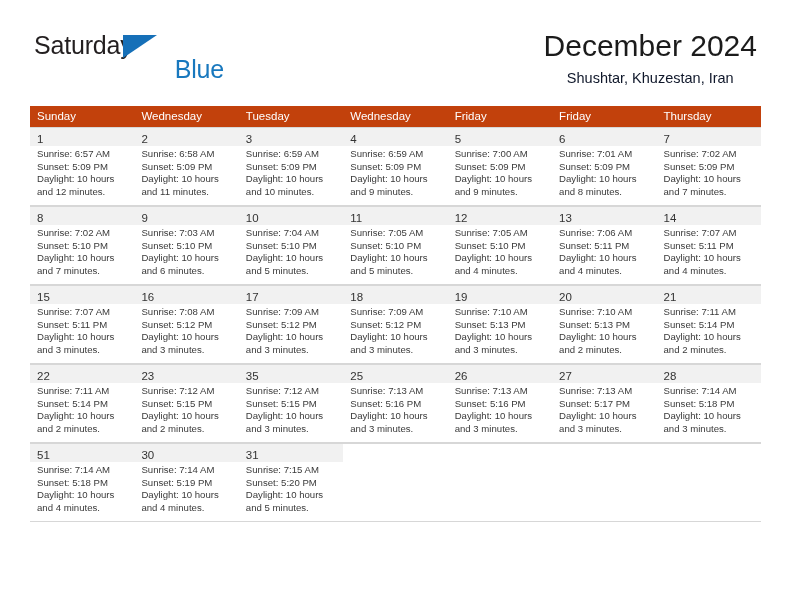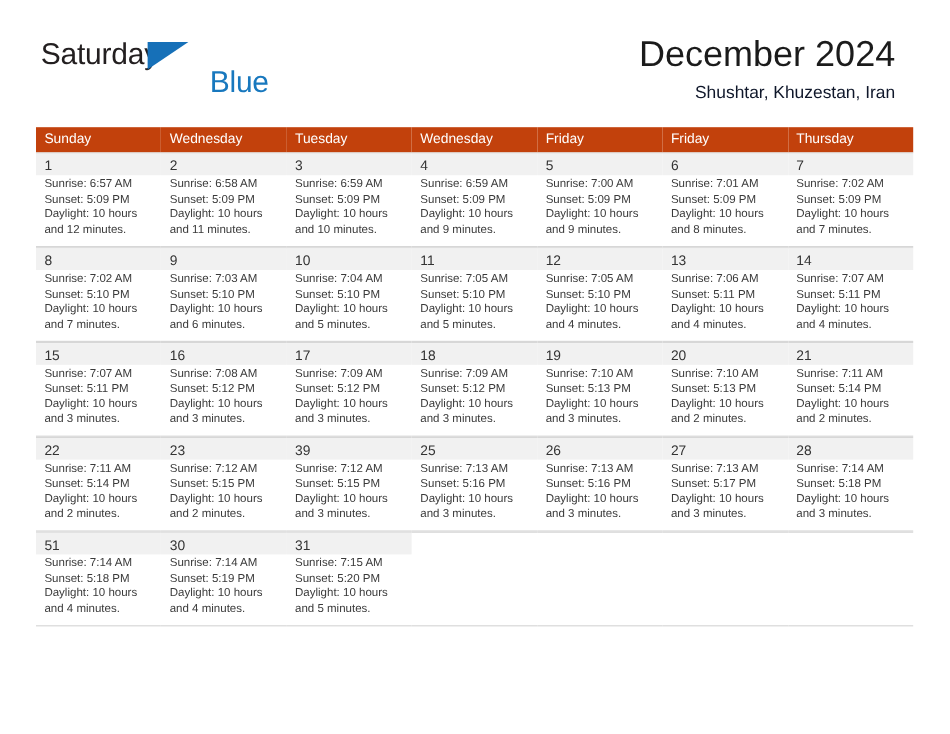--- a/index.html
+++ b/index.html
@@ -57,23 +57,23 @@
     position: absolute;
     left: 89px;
     top: 3px;
     width: 0;
     height: 0;
     border-left: 34px solid #1670b8;
     border-bottom: 23px solid transparent;
   }
   .title-block {
     position: absolute;
-    right: 12px;
+    right: 1px;
     top: 0;
-    text-align: right;
+    text-align: center;
   }
   .cal-title {
     font-size: 30px;
     color: #1b1b1b;
     line-height: 36px;
     font-weight: normal;
     margin: 0;
     letter-spacing: 0px;
   }
   .cal-subtitle {
@@ -434,21 +434,21 @@
               <div class="dayinfo">
                 <div>Sunrise: 7:12 AM</div>
                 <div>Sunset: 5:15 PM</div>
                 <div>Daylight: 10 hours</div>
                 <div>and 2 minutes.</div>
               </div>
             </div>
           </td>
           <td>
             <div class="daycell filled">
-              <div class="daynum-bar"><span class="daynum">39</span></div>
+              <div class="daynum-bar"><span class="daynum">35</span></div>
               <div class="dayinfo">
                 <div>Sunrise: 7:12 AM</div>
                 <div>Sunset: 5:15 PM</div>
                 <div>Daylight: 10 hours</div>
                 <div>and 3 minutes.</div>
               </div>
             </div>
           </td>
           <td>
             <div class="daycell filled">

